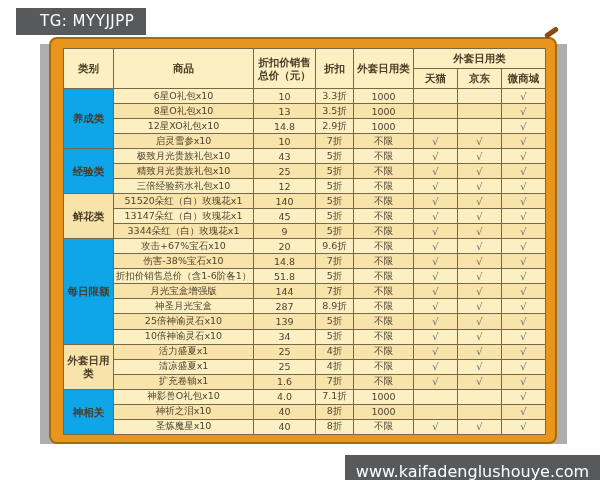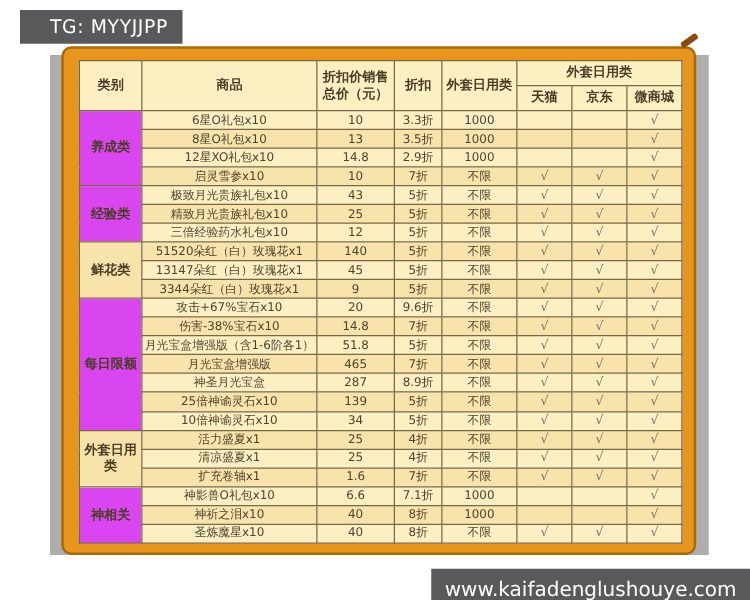--- a/index.html
+++ b/index.html
@@ -39,21 +39,21 @@
   .price-table thead tr{height:20px;}
   .price-table thead th{
     font-size:10.5px;font-weight:bold;color:#493c26;line-height:1.15;
   }
   .price-table tbody tr{height:15px;}
   .price-table tbody td{
     font-size:9.5px;color:#4f4330;white-space:nowrap;
   }
   .price-table tbody tr.alt td{background:#f8e3aa;}
   .price-table tbody td.cat{
-    font-size:10.5px;font-weight:bold;color:#493c26;background:#d946ef;
+    font-size:10.5px;font-weight:bold;color:#493c26;background:#0ea5e9;
     white-space:normal;line-height:1.2;
   }
   .price-table tbody td.chk{color:#6e6e6e;font-size:10px;}
   .footer-bar{
     position:absolute;left:345px;top:455px;width:255px;height:33px;
     background:#58595b;color:#ffffff;
     display:flex;align-items:center;justify-content:center;
     font-size:16px;
   }
 </style>
@@ -199,31 +199,31 @@
         <tr class="alt">
           <td>伤害-38%宝石x10</td>
           <td>14.8</td>
           <td>7折</td>
           <td>不限</td>
           <td class="chk">√</td>
           <td class="chk">√</td>
           <td class="chk">√</td>
         </tr>
         <tr>
-          <td>月光宝盒增强版（含1-6阶各1）</td>
+          <td>折扣价销售总价（含1-6阶各1）</td>
           <td>51.8</td>
           <td>5折</td>
           <td>不限</td>
           <td class="chk">√</td>
           <td class="chk">√</td>
           <td class="chk">√</td>
         </tr>
         <tr class="alt">
           <td>月光宝盒增强版</td>
-          <td>465</td>
+          <td>144</td>
           <td>7折</td>
           <td>不限</td>
           <td class="chk">√</td>
           <td class="chk">√</td>
           <td class="chk">√</td>
         </tr>
         <tr>
           <td>神圣月光宝盒</td>
           <td>287</td>
           <td>8.9折</td>
@@ -274,21 +274,21 @@
           <td>1.6</td>
           <td>7折</td>
           <td>不限</td>
           <td class="chk">√</td>
           <td class="chk">√</td>
           <td class="chk">√</td>
         </tr>
         <tr>
           <td class="cat" rowspan="3">神相关</td>
           <td>神影兽O礼包x10</td>
-          <td>6.6</td>
+          <td>4.0</td>
           <td>7.1折</td>
           <td>1000</td>
           <td class="chk"></td>
           <td class="chk"></td>
           <td class="chk">√</td>
         </tr>
         <tr class="alt">
           <td>神祈之泪x10</td>
           <td>40</td>
           <td>8折</td>

